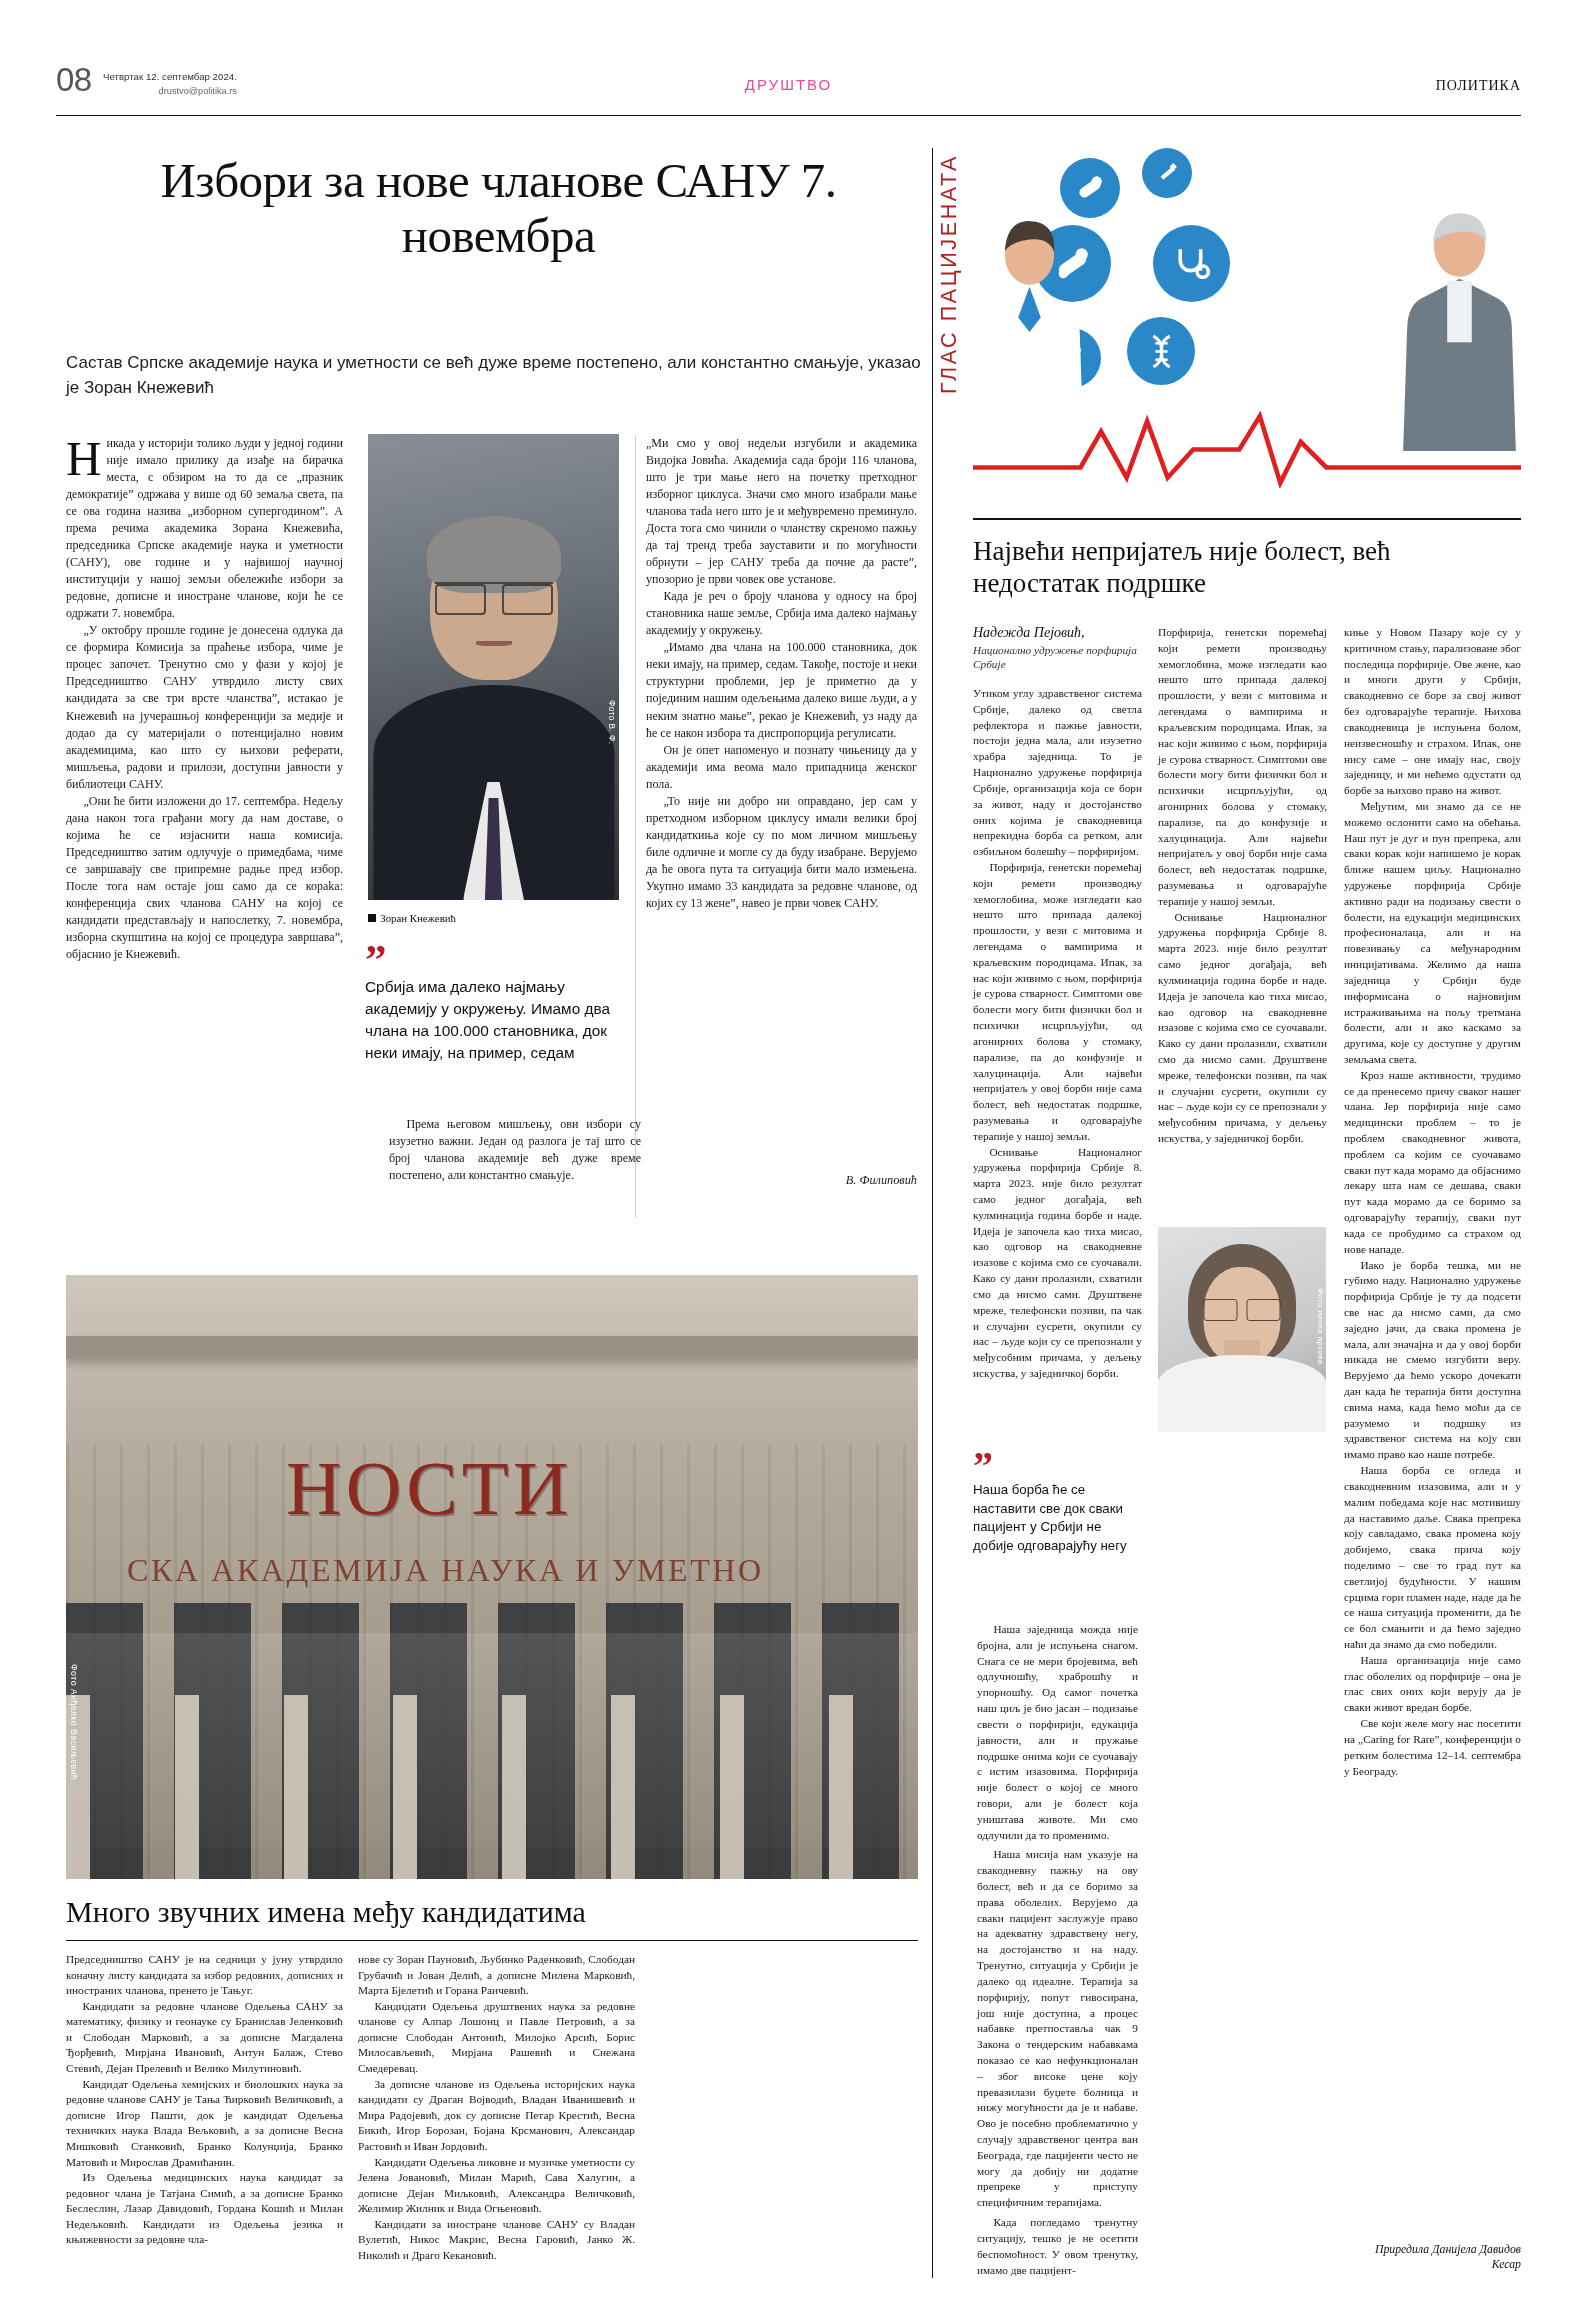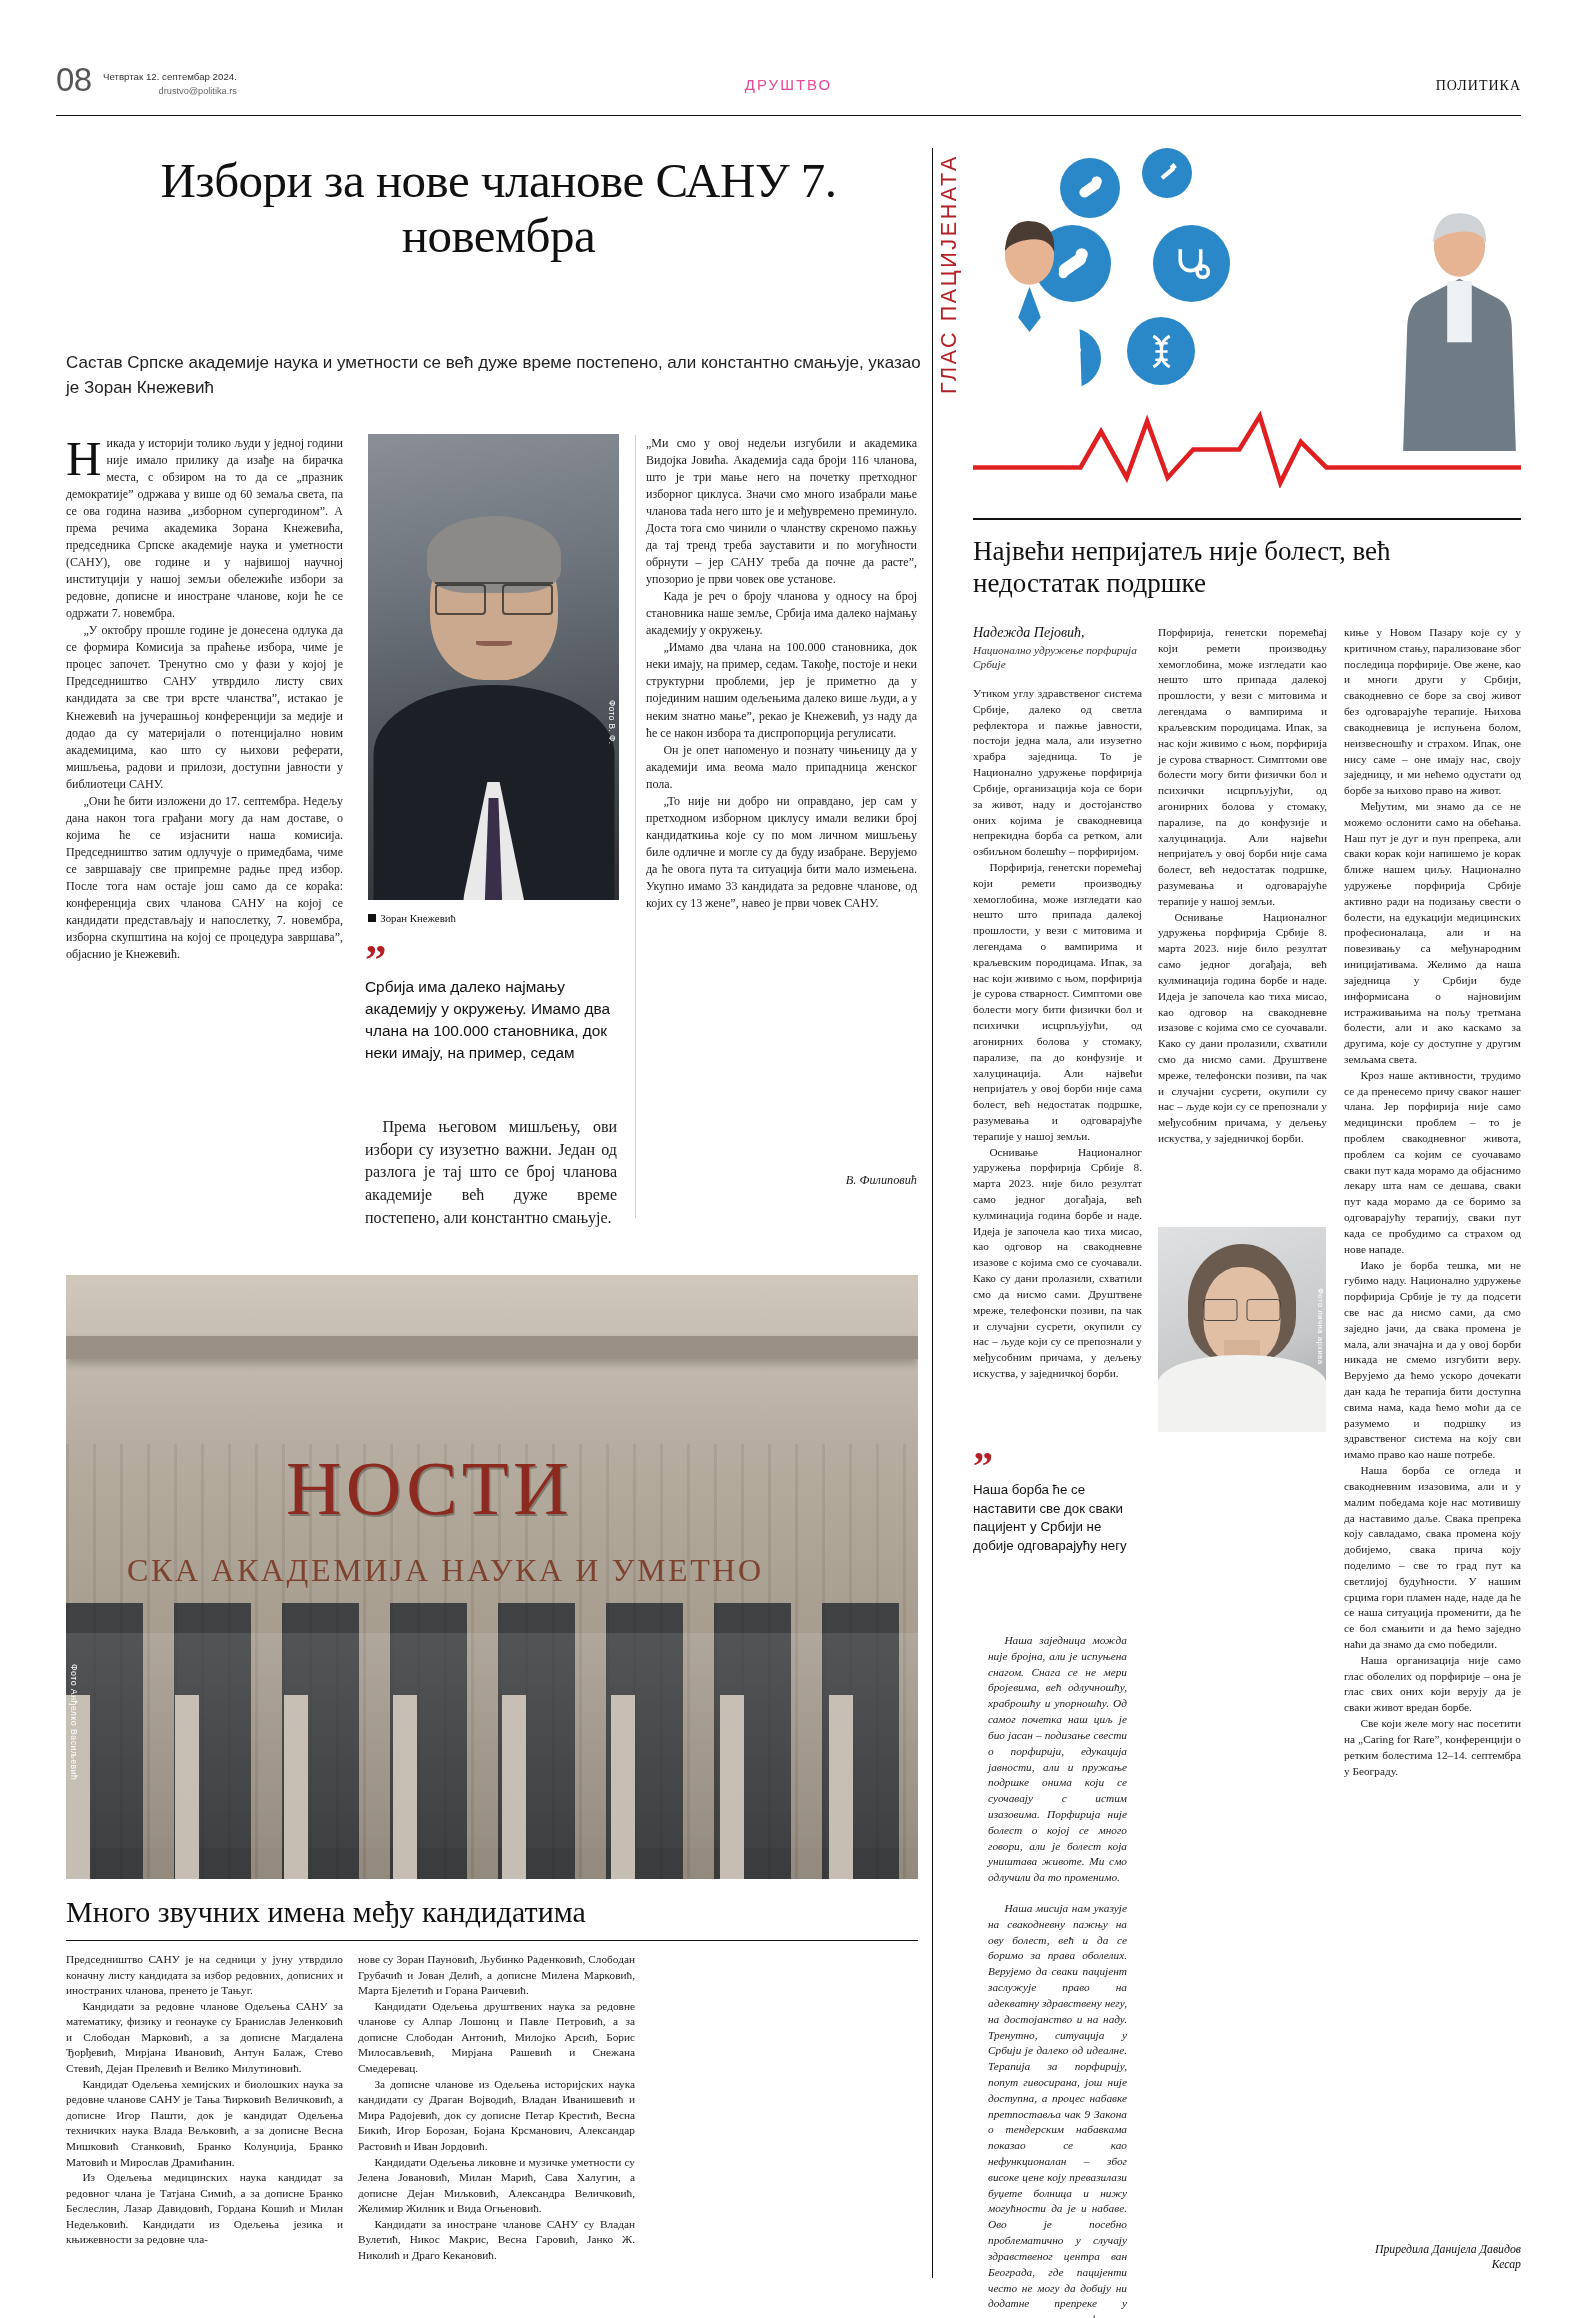--- a/index.html
+++ b/index.html
@@ -156,22 +156,22 @@
   .pq-mark {
     font-family: "Liberation Serif", serif;
     font-size: 43px; line-height: 0.6; color: #b42025; font-weight: 700;
     display: block; height: 29px;
   }
   .pq-text {
     font-family: "Liberation Sans", sans-serif;
     font-size: 15.4px; line-height: 1.42; color: #111;
   }
   .after-quote {
-    position: absolute; left: 365px; top: 1116px; width: 252px;
-    font-size: 16px; line-height: 1.42; text-align: justify;
+    position: absolute; left: 389px; top: 1116px; width: 252px;
+    font-size: 12px; line-height: 1.42; text-align: justify;
   }
   .after-quote p { margin: 0; text-indent: 17.4px; }
 
   .byline-main {
     position: absolute; left: 646px; top: 1173px; width: 271px;
     text-align: right; font-size: 12.3px; font-style: italic;
   }
 
   
   .photo-building {
@@ -285,21 +285,21 @@
 
   
   .pullquote2 { position: absolute; left: 973px; top: 1454px; width: 169px; }
   .pq2-mark {
     font-family: "Liberation Serif", serif;
     font-size: 40px; line-height: 0.6; color: #b42025; font-weight: 700;
     display:block; height: 27px;
   }
   .pq2-text { font-family:"Liberation Sans", sans-serif; font-size: 13.3px; line-height: 1.4; color:#111; }
   .rc-after { position:absolute; left:973px; top:1618px; width:169px; font-size:11.3px; line-height:1.40; text-align:justify; }
-  .rc-after p { margin:15px; text-indent:16.4px;font-style:italic; }
+  .rc-after p { margin:4px; text-indent:16.4px; }
 
   
   .photo-nadezda {
     position: absolute; left: 1158px; top: 1227px; width: 168px; height: 205px;
     overflow:hidden;
     background: linear-gradient(160deg,#dfe1e2 0%, #c6c8c9 60%, #9ea2a4 100%);
   }
   .pn-hair {
     position:absolute; left:50%; top:17.4px; width:108px; height:118px; transform:translateX(-50%);
     background:#6b5a4e; border-radius:50% 50% 38% 38%;

